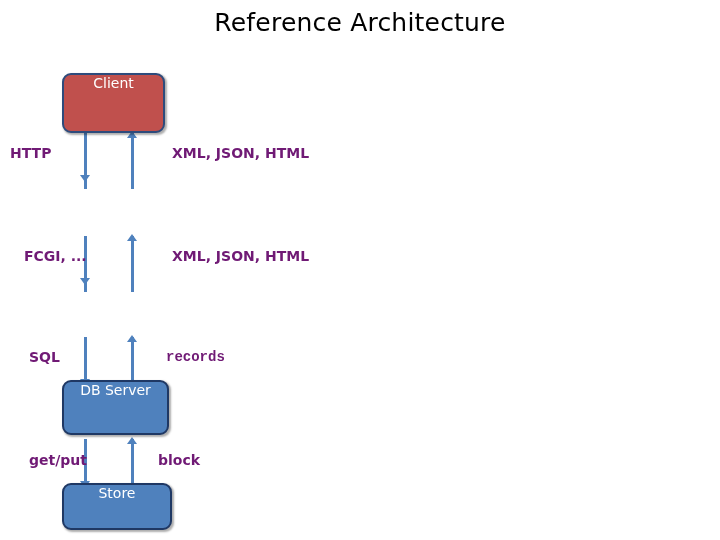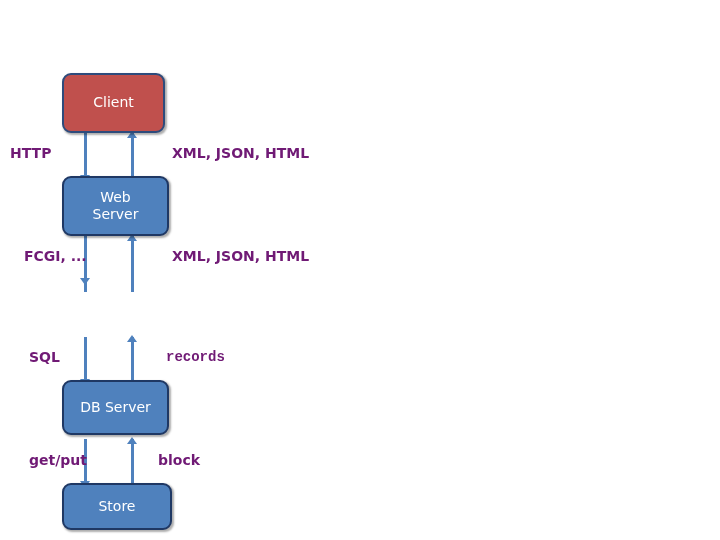--- a/index.html
+++ b/index.html
@@ -31,21 +31,20 @@
   }
 
   
   .node {
     position: absolute;
     box-sizing: border-box;
     border-radius: 9px;
     border: 2px solid #1F3864;
     color: #ffffff;
     display: flex;
-    align-items: center;
     justify-content: center;
     text-align: center;
     font-size: 14px;
     line-height: 1.25;
     z-index: 3;
     box-shadow: 1.5px 1.5px 2px rgba(0,0,0,0.32);
   }
   .node.blue  { background: #4F81BD; border-color: #1F3864; }
   .node.red   { background: #C0504D; border-color: #2E4B7C; }
 
@@ -75,20 +74,21 @@
     color: #701a75;
     white-space: nowrap;
     z-index: 4;
   }
 </style>
 </head>
 <body>
 
 <div id="canvas">
 
+  <div id="title">Reference Architecture</div>
 
   <div class="conn" style="left:84px; top:133px; height:56px;"></div>
   <div class="arrow down" style="left:80px; top:175px;"></div>
 
   <div class="conn" style="left:131px; top:133px; height:56px;"></div>
   <div class="arrow up" style="left:127px; top:131px;"></div>
 
   <div class="edge-label" style="left:10px; top:145px;">HTTP</div>
   <div class="edge-label" style="left:172px; top:145px;">XML, JSON, HTML</div>
 
@@ -116,26 +116,20 @@
   <div class="conn" style="left:131px; top:439px; height:56px;"></div>
   <div class="arrow up" style="left:127px; top:437px;"></div>
 
   <div class="edge-label" style="left:29px; top:452px;">get/put</div>
   <div class="edge-label" style="left:158px; top:452px;">block</div>
 
   <div class="node red" style="left:62px; top:73px; width:103px; height:60px;">
     <span>Client</span>
   </div>
 
-  <div class="node blue" style="left:62px; top:176px; width:107px; height:60px;">
-    <span>
-      <span>Web</span><br>
-      <span>Server</span>
-    </span>
-  </div>
 
 
   <div class="node blue" style="left:62px; top:380px; width:107px; height:55px;">
     <span>DB Server</span>
   </div>
 
   <div class="node blue" style="left:62px; top:483px; width:110px; height:47px;">
     <span>Store</span>
   </div>
 

